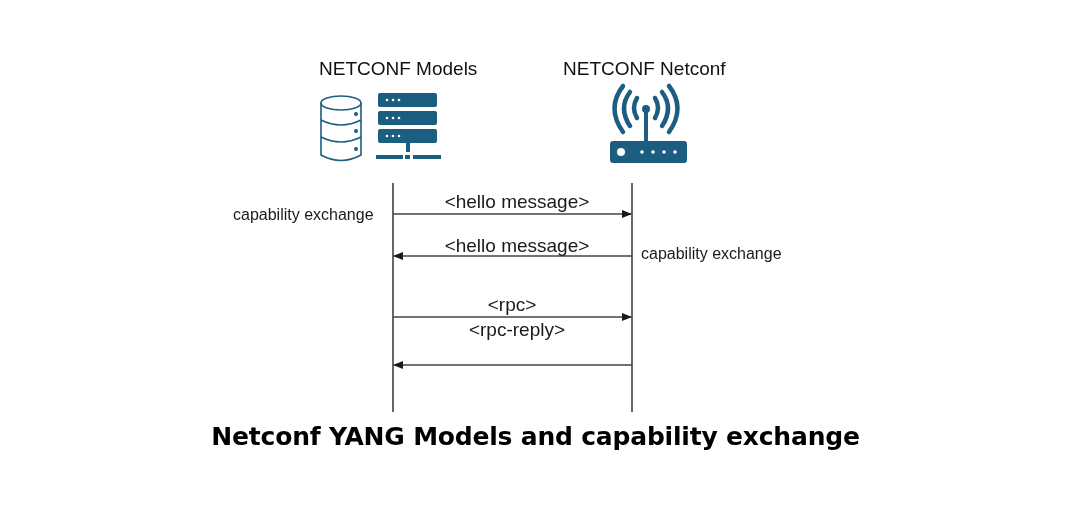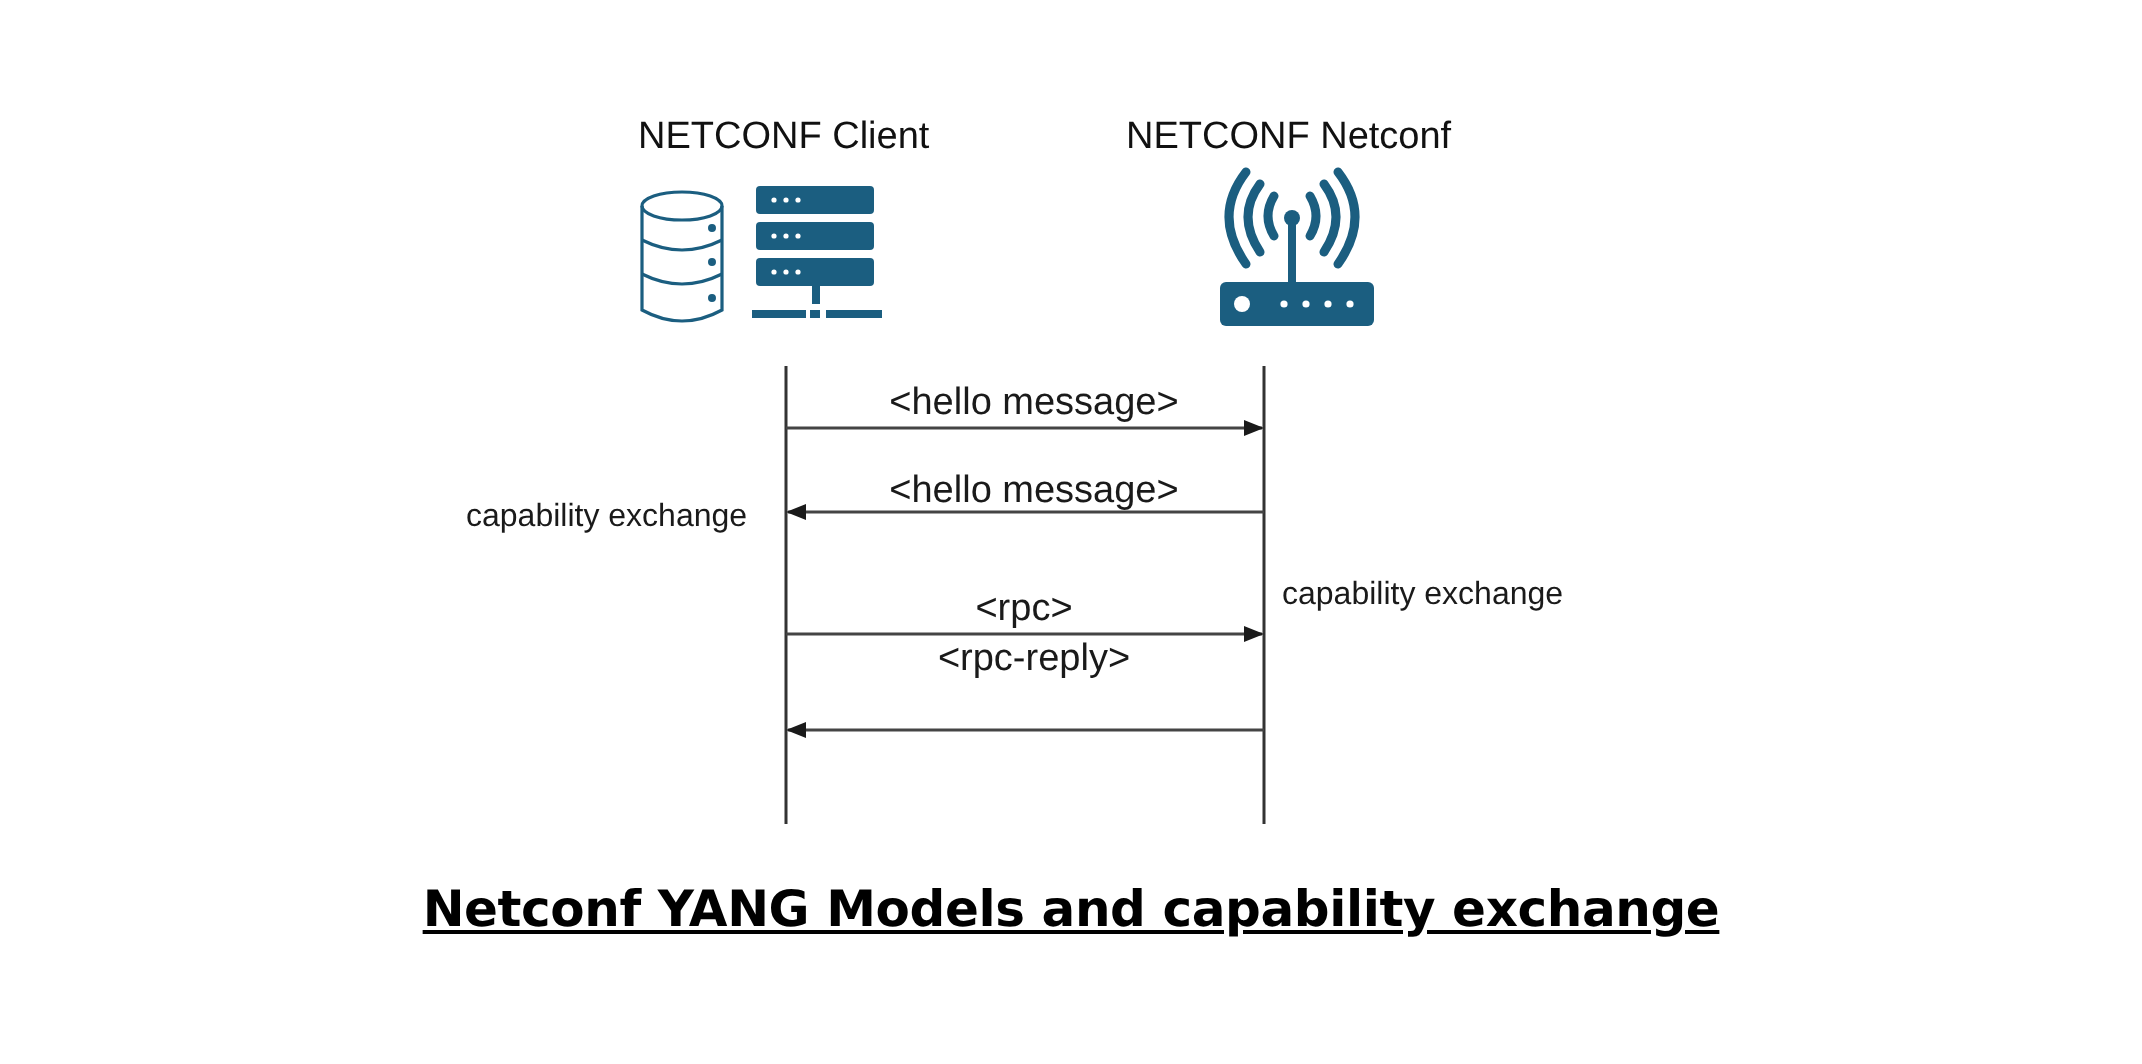--- a/index.html
+++ b/index.html
@@ -1,21 +1,21 @@
 <!DOCTYPE html>
 <html><head>
   <meta charset="utf-8">
   <style>
     html, body { margin: 0; padding: 0; background: #ffffff; }
     body { width: 1071px; height: 532px; position: relative; overflow: hidden;
            font-family: "Liberation Sans", sans-serif; color: #1a1a1a; }
     .abs { position: absolute; }
     .actor-label { font-size: 19px; color: #111; white-space: nowrap; }
     .msg-label { font-size: 19px; color: #1a1a1a; white-space: nowrap; transform: translateX(-50%); }
-    .side-label { font-size: 16px; color: #1a1a1a; white-space: nowrap; margin-top: 44px; }
+    .side-label { font-size: 16px; color: #1a1a1a; white-space: nowrap; }
     .title { font-family: "DejaVu Sans", sans-serif; font-weight: bold; font-size: 25px; color: #000;
              white-space: nowrap; left: 50%; transform: translateX(-50%); letter-spacing: -0.2px; }
     svg { position: absolute; left: 0; top: 0; }
   </style>
 </head>
 <body>
 
 <svg width="1071" height="532">
   <defs>
     <marker id="arrowhead" markerWidth="10" markerHeight="8" refX="9" refY="4" orient="auto" markerUnits="userSpaceOnUse">
@@ -77,24 +77,24 @@
 
   <line x1="393" y1="183" x2="393" y2="412" stroke="#333" stroke-width="1.5"></line>
   <line x1="632" y1="183" x2="632" y2="412" stroke="#333" stroke-width="1.5"></line>
 
   <line x1="393" y1="214" x2="631" y2="214" stroke="#444" stroke-width="1.5" marker-end="url(#arrowhead)"></line>
   <line x1="632" y1="256" x2="394" y2="256" stroke="#444" stroke-width="1.5" marker-end="url(#arrowhead)"></line>
   <line x1="393" y1="317" x2="631" y2="317" stroke="#444" stroke-width="1.5" marker-end="url(#arrowhead)"></line>
   <line x1="632" y1="365" x2="394" y2="365" stroke="#444" stroke-width="1.5" marker-end="url(#arrowhead)"></line>
 </svg>
 
-<div class="abs actor-label" style="left:319px; top:58px;">NETCONF Client</div>
+<div class="abs actor-label" style="left:319px; top:58px;">NETCONF Models</div>
 <div class="abs actor-label" style="left:563px; top:58px;">NETCONF Netconf</div>
 
 <div class="abs msg-label" style="left:517px; top:191px;">&lt;hello message&gt;</div>
 <div class="abs msg-label" style="left:517px; top:235px;">&lt;hello message&gt;</div>
 <div class="abs msg-label" style="left:512px; top:294px;">&lt;rpc&gt;</div>
 <div class="abs msg-label" style="left:517px; top:319px;">&lt;rpc-reply&gt;</div>
 
 <div class="abs side-label" style="left:233px; top:206px;">capability exchange</div>
 <div class="abs side-label" style="left:641px; top:245px;">capability exchange</div>
 
-<div class="abs title" style="top:440px;text-decoration:underline;">Netconf YANG Models and capability exchange</div>
+<div class="abs title" style="top:422px;">Netconf YANG Models and capability exchange</div>
 
 </body></html>

